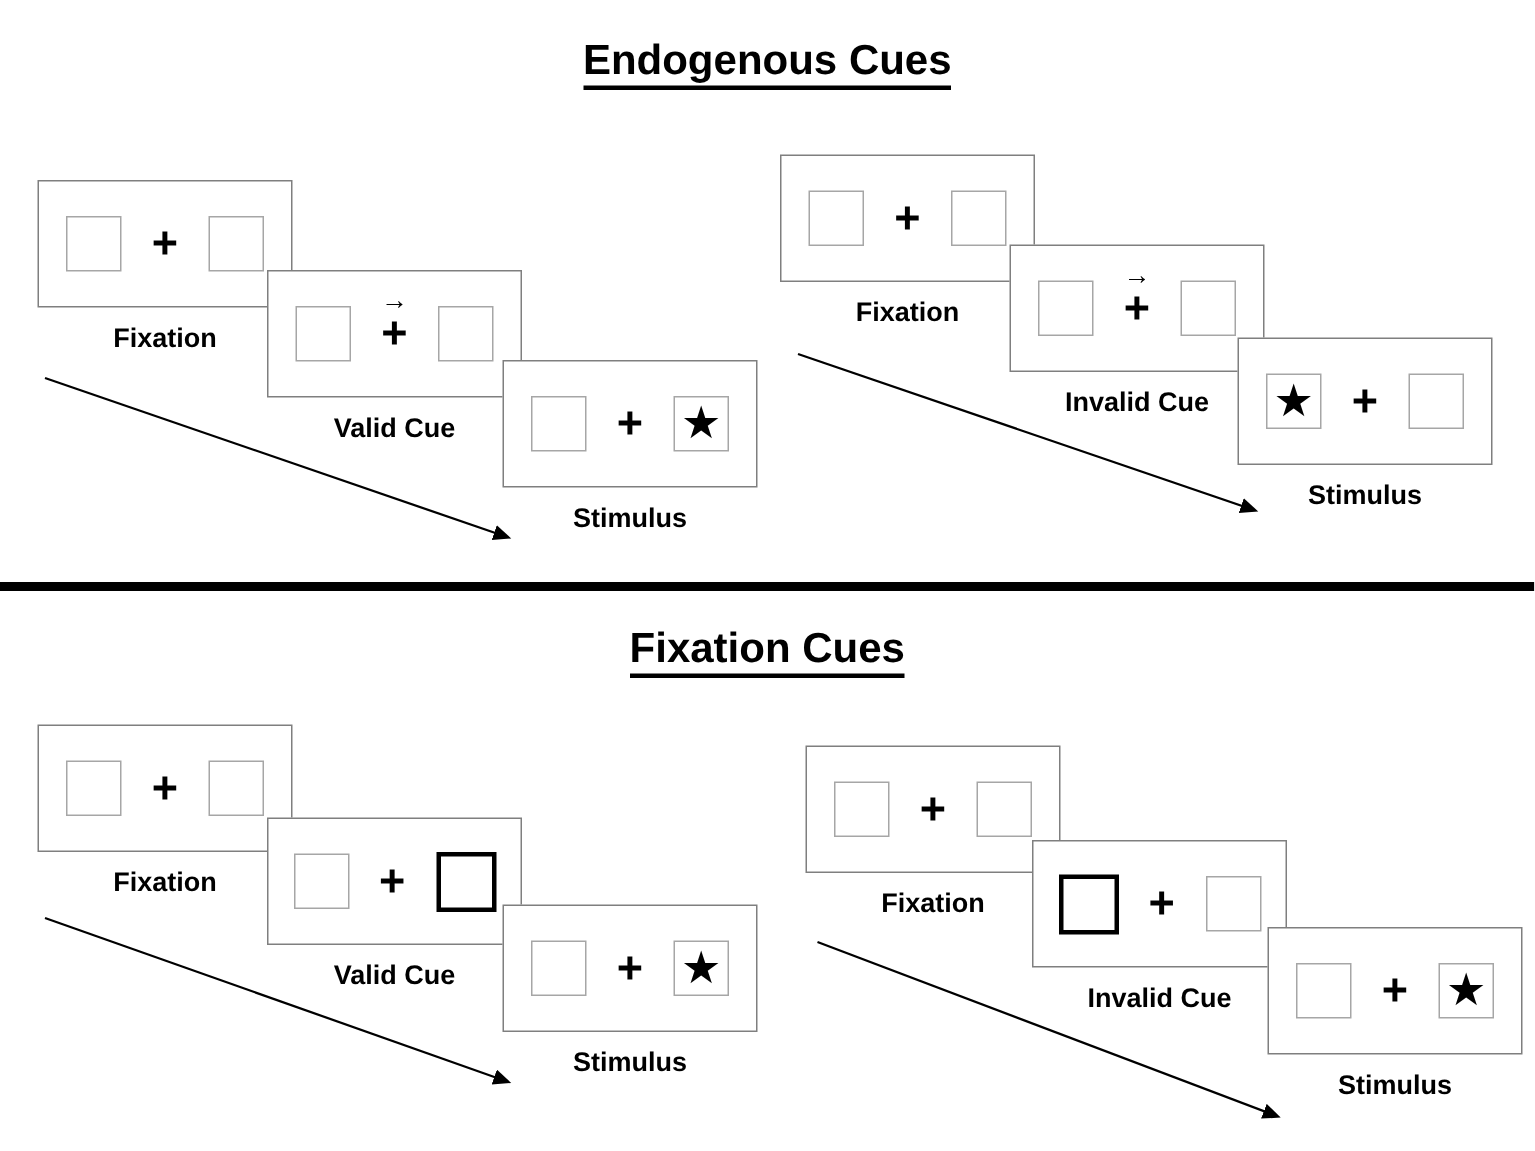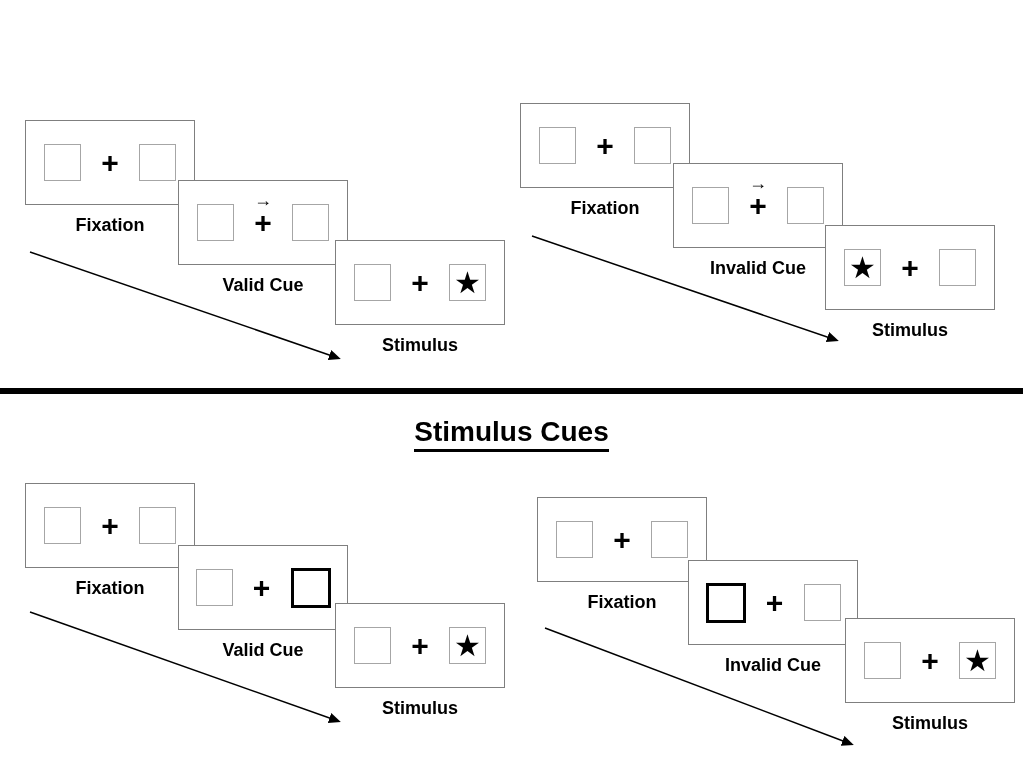--- a/index.html
+++ b/index.html
@@ -26,22 +26,25 @@
 
   .divider { position:absolute; left:0; top:388px; width:1023px; height:6px; background:#000; }
 
   .arrow-svg { position:absolute; overflow:visible; }
 </style>
 </head>
 <body>
 
 <div class="canvas">
 
+  <div class="title" style="top:24px">
+    <span class="u">Endogenous Cues</span>
+  </div>
   <div class="title" style="top:416px">
-    <span class="u">Stimulus Cues</span>
+    <span class="u">Fixation Cues</span>
   </div>
 
   <div class="divider"></div>
 
   <svg class="arrow-svg" style="left:25px;top:246px" width="325" height="122">
     <defs>
         <marker id="ah1" markerWidth="10" markerHeight="10" refX="6" refY="3.5" orient="auto">
           <path d="M0,0 L8,3.5 L0,7 Z" fill="#000"></path>
         </marker>
       </defs>

